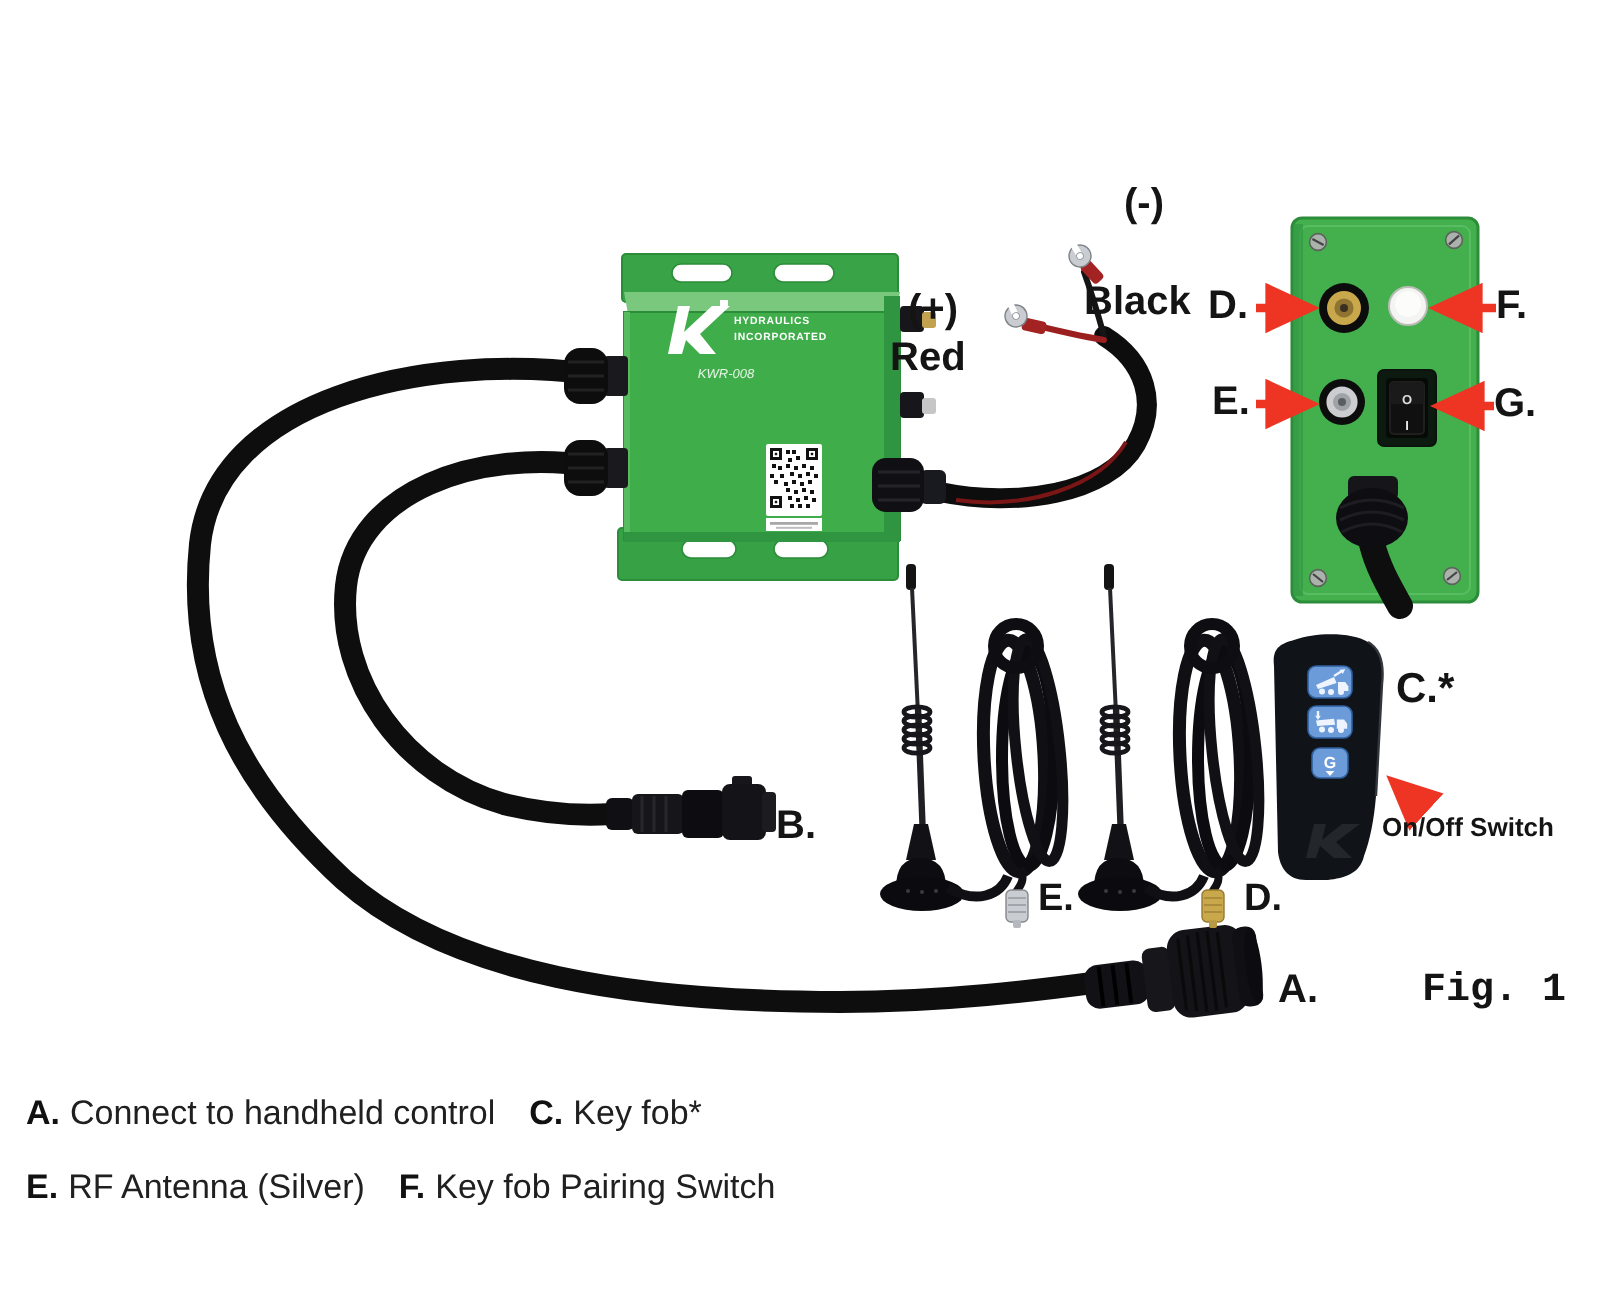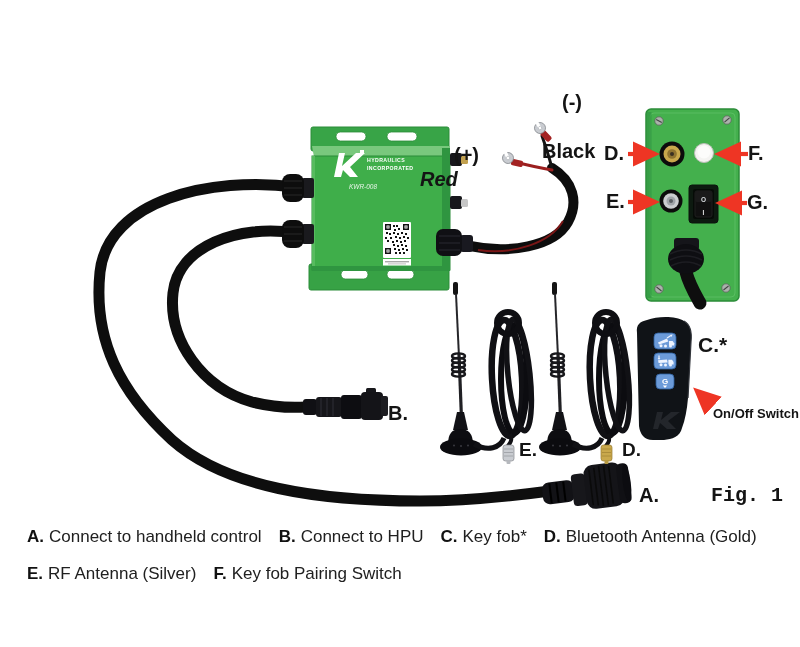--- a/index.html
+++ b/index.html
@@ -2,22 +2,22 @@
 <html><head>
 <meta charset="utf-8">
 <style>
   html,body{margin:0;padding:0;background:#fff;}
   .stage{position:relative;width:800px;height:647px;background:#fff;overflow:hidden;
          font-family:"Liberation Sans",sans-serif;}
   .stage svg{position:absolute;left:0;top:0;}
   svg text{font-family:"Liberation Sans",sans-serif;}
   .lbl{position:absolute;font-weight:700;color:#141414;font-size:20px;line-height:1;white-space:nowrap;}
   .lbl.small{font-size:13px;}
-  .legend-row{position:absolute;left:27px;display:flex;gap:17px;font-size:17px;line-height:22px;
-              color:#202020;white-space:nowrap;}
+  .legend-row{position:absolute;left:13px;display:flex;gap:17px;font-size:17px;line-height:22px;
+              color:#202020;white-space:nowrap;margin-top:20px;}
   .legend-item b{font-weight:700;margin-right:5px;color:#111;}
 </style>
 </head>
 <body>
 
 <div class="stage">
 
 <svg width="800" height="647" viewBox="0 0 800 647">
   <defs>
     <marker id="arrh" markerWidth="7" markerHeight="7" refX="4.6" refY="3" orient="auto">
@@ -280,39 +280,37 @@
     <line x1="748" y1="154" x2="722" y2="154" marker-end="url(#arrh)" stroke="#ee3524"></line>
     <line x1="628" y1="202" x2="652" y2="202" marker-end="url(#arrh)" stroke="#ee3524"></line>
     <line x1="747" y1="203" x2="723" y2="203" marker-end="url(#arrh)" stroke="#ee3524"></line>
     <line x1="711" y1="404" x2="699" y2="393" marker-end="url(#arrh)" stroke="#ee3524"></line>
   </g>
 </svg>
 
   <div class="lbl" style="left:562px;top:92px;">(-)</div>
   <div class="lbl" style="left:542px;top:113px;margin-top:28px;">Black</div>
   <div class="lbl" style="left:454px;top:145px;">(+)</div>
-  <div class="lbl" style="left:420px;top:169px;font-style:italic;">Red</div>
+  <div class="lbl" style="left:445px;top:169px;">Red</div>
 
   <div class="lbl" style="left:604px;top:143px;">D.</div>
   <div class="lbl" style="left:748px;top:143px;">F.</div>
   <div class="lbl" style="left:606px;top:191px;">E.</div>
   <div class="lbl" style="left:747px;top:192px;">G.</div>
 
   <div class="lbl" style="left:698px;top:334px;font-size:21px;">C.*</div>
-  <div class="lbl small" style="left:713px;top:407px;">On/Off Switch</div>
+  <div class="lbl small" style="left:691px;top:407px;">On/Off Switch</div>
 
   <div class="lbl" style="left:388px;top:403px;">B.</div>
   <div class="lbl" style="left:519px;top:440px;font-size:19px;">E.</div>
   <div class="lbl" style="left:622px;top:440px;font-size:19px;">D.</div>
   <div class="lbl" style="left:639px;top:485px;">A.</div>
   <div class="lbl" style="left:711px;top:486px;font-family:Liberation Mono, monospace;">Fig. 1</div>
 
   <div class="legend-row" style="top:526px;">
     <span class="legend-item"><b>A.</b><span>Connect to handheld control</span></span>
-    <span class="legend-item"><b>B.</b><span>Connect to HPU</span></span>
     <span class="legend-item"><b>C.</b><span>Key fob*</span></span>
-    <span class="legend-item"><b>D.</b><span>Bluetooth Antenna (Gold)</span></span>
   </div>
   <div class="legend-row" style="top:563px;text-align:right;">
     <span class="legend-item"><b>E.</b><span>RF Antenna (Silver)</span></span>
     <span class="legend-item"><b>F.</b><span>Key fob Pairing Switch</span></span>
   </div>
 </div>
 
 </body></html>

